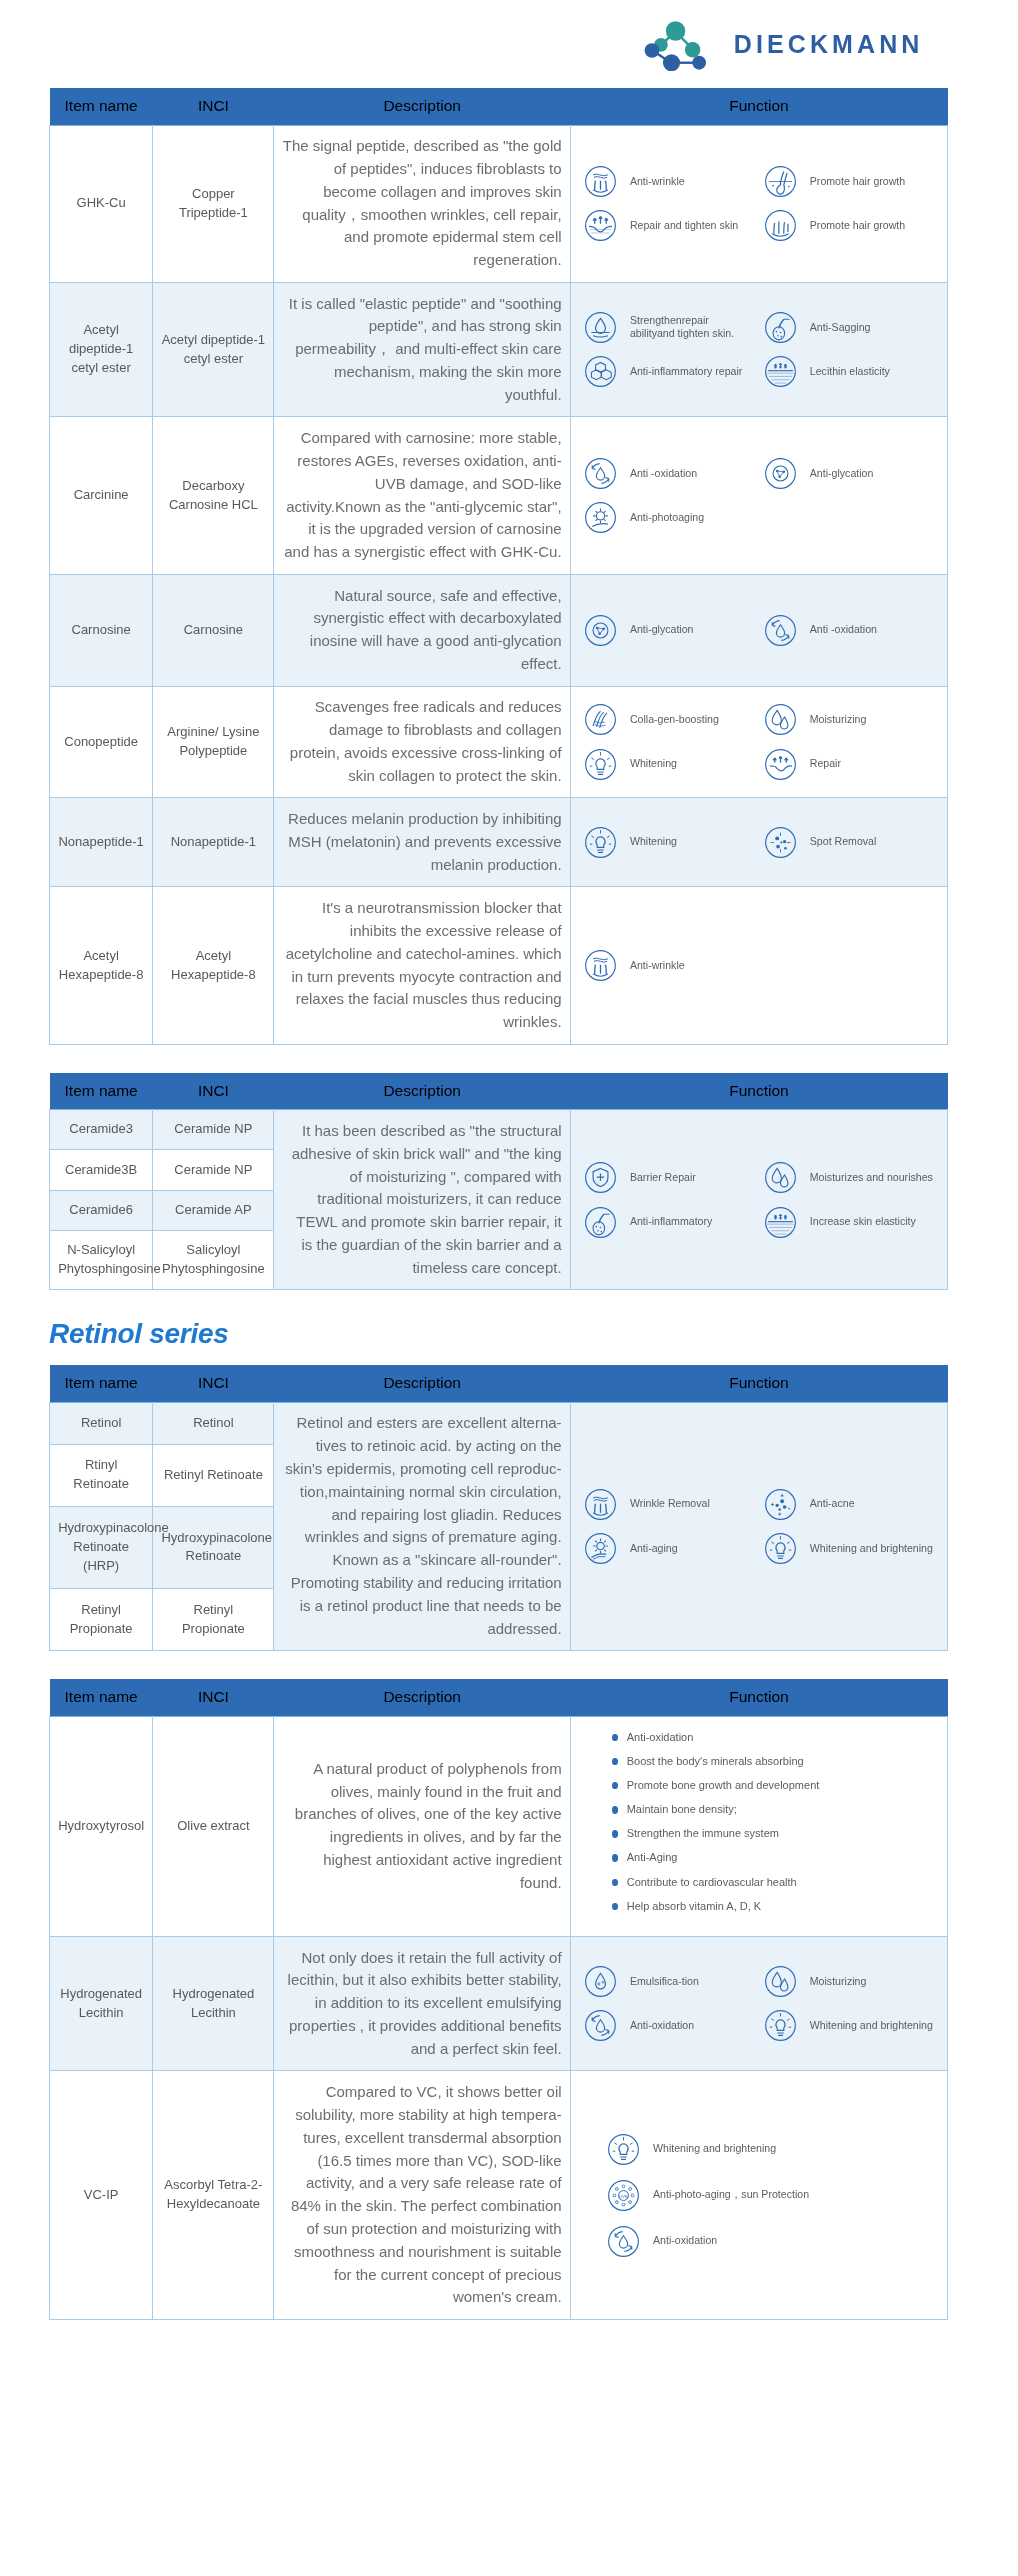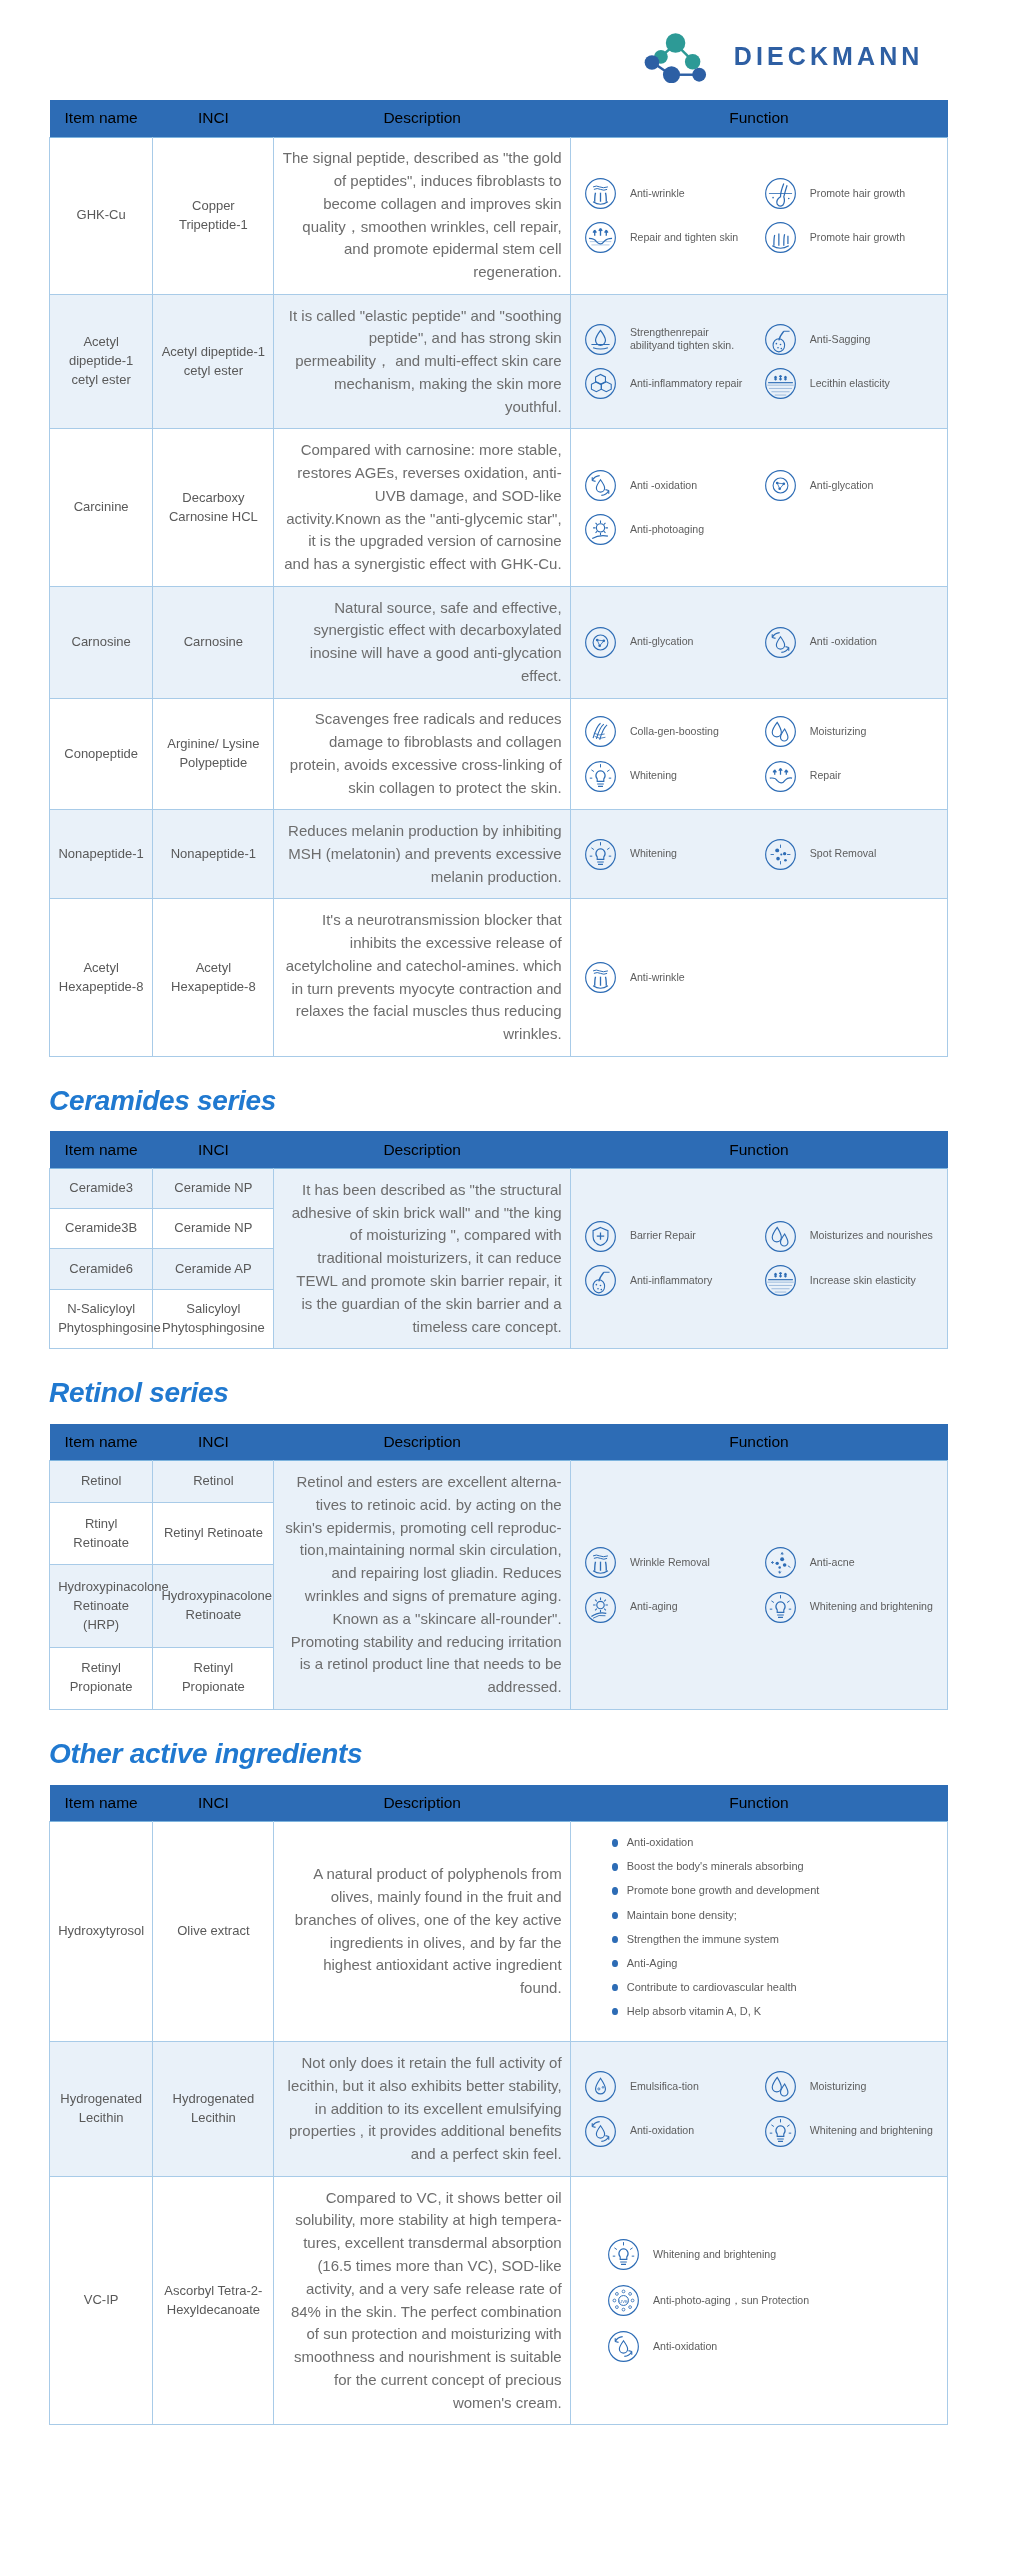--- a/index.html
+++ b/index.html
@@ -3,21 +3,21 @@
 <meta charset="utf-8">
 <style>
   * { box-sizing: border-box; }
   html, body { margin:0; padding:0; }
   body {
     width:1019px;
     background:#ffffff;
     font-family:"Liberation Sans", sans-serif;
     color:#595959;
   }
-  .page { width:997px; padding:12px 49px 49px 49px; }
+  .page { width:997px; padding:0 49px 49px 49px; }
 
   
   .brand-header { height:88px; display:flex; align-items:center; justify-content:flex-end; padding-right:24.5px; }
   .logo-wrap { display:flex; align-items:center; gap:21px; }
   .logo-mark { width:70px; height:54px; }
   .brand-name { font-size:25px; font-weight:bold; letter-spacing:4.1px; color:#2e5fa3; }
 
   
   h2.section-title {
     font-size:28px;
@@ -419,21 +419,20 @@
                       <path d="M27 30 q0 -8 -1 -11" stroke="#2d6cb5" fill="none" stroke-width="1.6"></path>
                       <path d="M11 30 q9 6 18 0" stroke="#2d6cb5" fill="none" stroke-width="1.4"></path>
                     </svg></span>
                   <span class="lbl">Anti-wrinkle</span>
                 </div>
               </div>
             </td>
           </tr>
         </tbody>
       </table>
-      <h2 class="section-title">Ceramides series</h2>
       <table class="ing">
         <colgroup>
           <col class="w-item">
           <col class="w-inci">
           <col class="w-desc">
           <col class="w-func">
         </colgroup>
         <thead>
           <tr>
             <th>Item name</th>
@@ -584,21 +583,20 @@
           <tr class="shade">
             <td class="c-item">Hydroxypinacolone Retinoate (HRP)</td>
             <td class="c-inci">Hydroxypinacolone Retinoate</td>
           </tr>
           <tr class="plain">
             <td class="c-item">Retinyl Propionate</td>
             <td class="c-inci">Retinyl Propionate</td>
           </tr>
         </tbody>
       </table>
-      <h2 class="section-title">Other active ingredients</h2>
       <table class="ing">
         <colgroup>
           <col class="w-item">
           <col class="w-inci">
           <col class="w-desc">
           <col class="w-func">
         </colgroup>
         <thead>
           <tr>
             <th>Item name</th>

